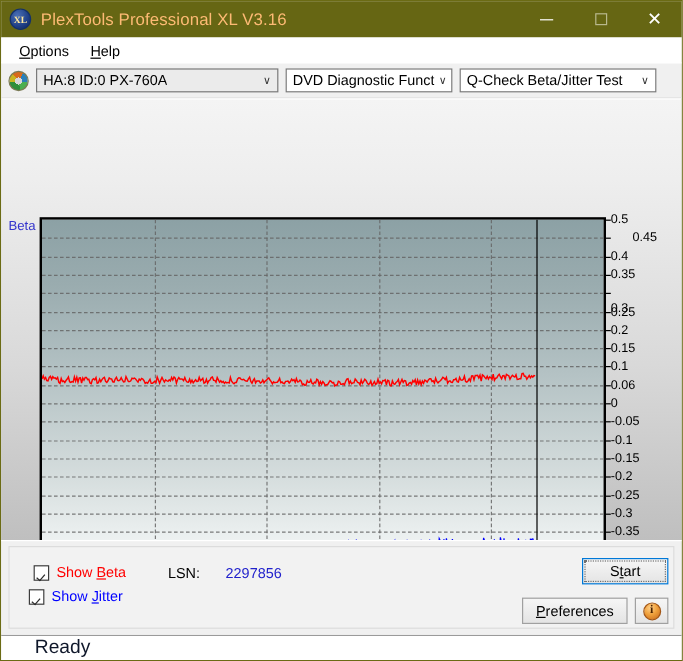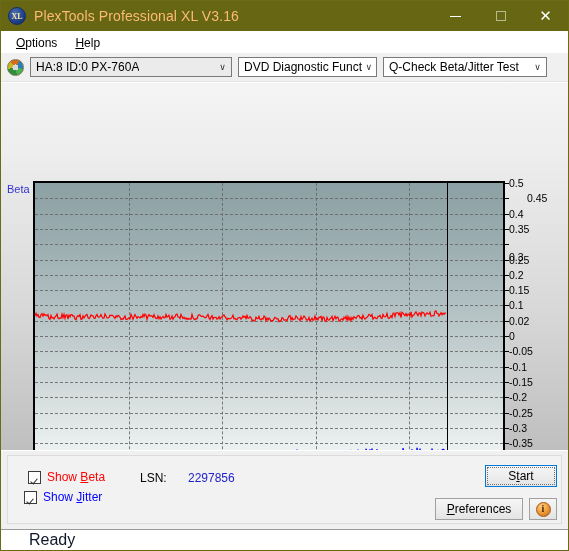--- a/index.html
+++ b/index.html
@@ -269,21 +269,21 @@
         <div class="ytick" style="top: 174px;">0.3</div>
         <div class="ytickmark" style="top: 161.2px;"></div>
         <div class="ytick" style="top: 176.5px;">0.25</div>
         <div class="ytickmark" style="top: 176.5px;"></div>
         <div class="ytick" style="top: 191.8px;">0.2</div>
         <div class="ytickmark" style="top: 191.8px;"></div>
         <div class="ytick" style="top: 207.1px;">0.15</div>
         <div class="ytickmark" style="top: 207.1px;"></div>
         <div class="ytick" style="top: 222.4px;">0.1</div>
         <div class="ytickmark" style="top: 222.4px;"></div>
-        <div class="ytick" style="top: 237.7px;">0.02</div>
+        <div class="ytick" style="top: 237.7px;">0.06</div>
         <div class="ytickmark" style="top: 237.7px;"></div>
         <div class="ytick" style="top: 253px;">0</div>
         <div class="ytickmark" style="top: 253px;"></div>
         <div class="ytick" style="top: 268.3px;">-0.05</div>
         <div class="ytickmark" style="top: 268.3px;"></div>
         <div class="ytick" style="top: 283.6px;">-0.1</div>
         <div class="ytickmark" style="top: 283.6px;"></div>
         <div class="ytick" style="top: 298.9px;">-0.15</div>
         <div class="ytickmark" style="top: 298.9px;"></div>
         <div class="ytick" style="top: 314.2px;">-0.2</div>

